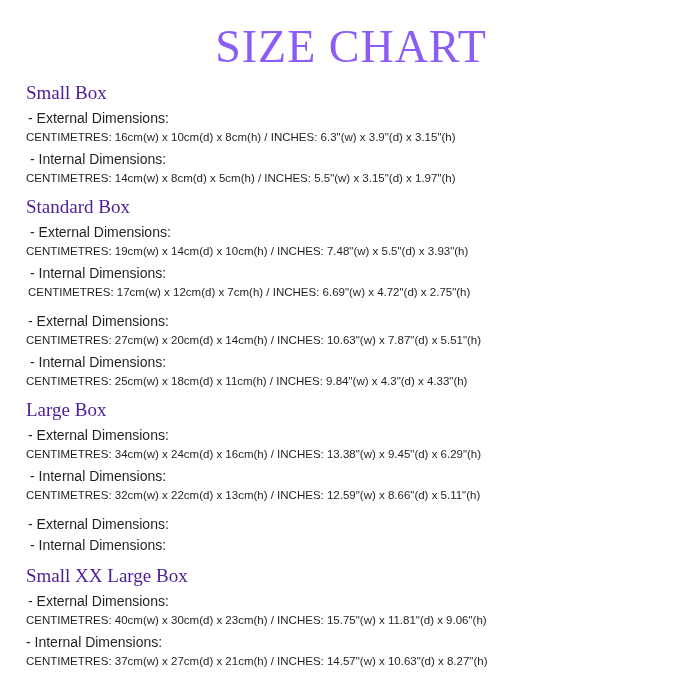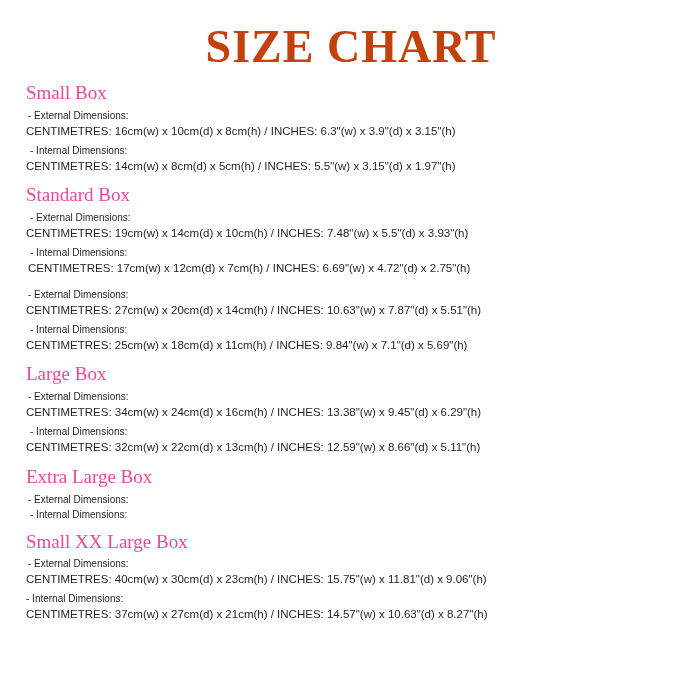--- a/index.html
+++ b/index.html
@@ -15,41 +15,41 @@
     overflow: hidden;
   }
   .page {
     width: 700px;
     height: 700px;
     box-sizing: border-box;
     padding: 18px 24px 0 26px;
   }
   .chart-title {
     font-family: "Liberation Serif", serif;
-    font-weight: bold;
+    font-weight: normal;
     font-size: 46px;
     letter-spacing: 1px;
     text-align: center;
-    color: #c2410c;
+    color: #8b5cf6;
     margin: 6px 0 12px 0;
     line-height: 1;
   }
   .section {
     margin-bottom: 9px;
   }
   .section-title {
     font-family: "Liberation Serif", serif;
     font-size: 19px;
     font-weight: normal;
-    color: #ec4899;
+    color: #4c1d95;
     margin: 0 0 3px 0;
     line-height: 1.2;
   }
   .dim-label {
-    font-size: 10px;
+    font-size: 14px;
     color: #231f20;
     line-height: 1.5;
     margin: 0;
   }
   .dim-value {
     font-size: 11.5px;
     color: #231f20;
     line-height: 1.55;
     margin: 0 0 2px 0;
   }
@@ -76,33 +76,32 @@
     <p class="dim-label indent-2">- External Dimensions:</p>
     <p class="dim-value">CENTIMETRES: 19cm(w) x 14cm(d) x 10cm(h) / INCHES: 7.48"(w) x 5.5"(d) x 3.93"(h)</p>
     <p class="dim-label indent-2">- Internal Dimensions:</p>
     <p class="dim-value indent-1">CENTIMETRES: 17cm(w) x 12cm(d) x 7cm(h) / INCHES: 6.69"(w) x 4.72"(d) x 2.75"(h)</p>
   </div>
 
   <div class="section">
     <p class="dim-label indent-1">- External Dimensions:</p>
     <p class="dim-value">CENTIMETRES: 27cm(w) x 20cm(d) x 14cm(h) / INCHES: 10.63"(w) x 7.87"(d) x 5.51"(h)</p>
     <p class="dim-label indent-2">- Internal Dimensions:</p>
-    <p class="dim-value">CENTIMETRES: 25cm(w) x 18cm(d) x 11cm(h) / INCHES: 9.84"(w) x 7.1"(d) x 5.69"(h)</p>
+    <p class="dim-value">CENTIMETRES: 25cm(w) x 18cm(d) x 11cm(h) / INCHES: 9.84"(w) x 4.3"(d) x 4.33"(h)</p>
   </div>
 
   <div class="section">
     <h2 class="section-title">Large Box</h2>
     <p class="dim-label indent-1">- External Dimensions:</p>
     <p class="dim-value">CENTIMETRES: 34cm(w) x 24cm(d) x 16cm(h) / INCHES: 13.38"(w) x 9.45"(d) x 6.29"(h)</p>
     <p class="dim-label indent-2">- Internal Dimensions:</p>
     <p class="dim-value">CENTIMETRES: 32cm(w) x 22cm(d) x 13cm(h) / INCHES: 12.59"(w) x 8.66"(d) x 5.11"(h)</p>
   </div>
 
   <div class="section">
-    <h2 class="section-title">Extra Large Box</h2>
     <p class="dim-label indent-1">- External Dimensions:</p>
     <p class="dim-label indent-2">- Internal Dimensions:</p>
   </div>
 
   <div class="section">
     <h2 class="section-title">Small XX Large Box</h2>
     <p class="dim-label indent-1">- External Dimensions:</p>
     <p class="dim-value">CENTIMETRES: 40cm(w) x 30cm(d) x 23cm(h) / INCHES: 15.75"(w) x 11.81"(d) x 9.06"(h)</p>
     <p class="dim-label">- Internal Dimensions:</p>
     <p class="dim-value">CENTIMETRES: 37cm(w) x 27cm(d) x 21cm(h) / INCHES: 14.57"(w) x 10.63"(d) x 8.27"(h)</p>

